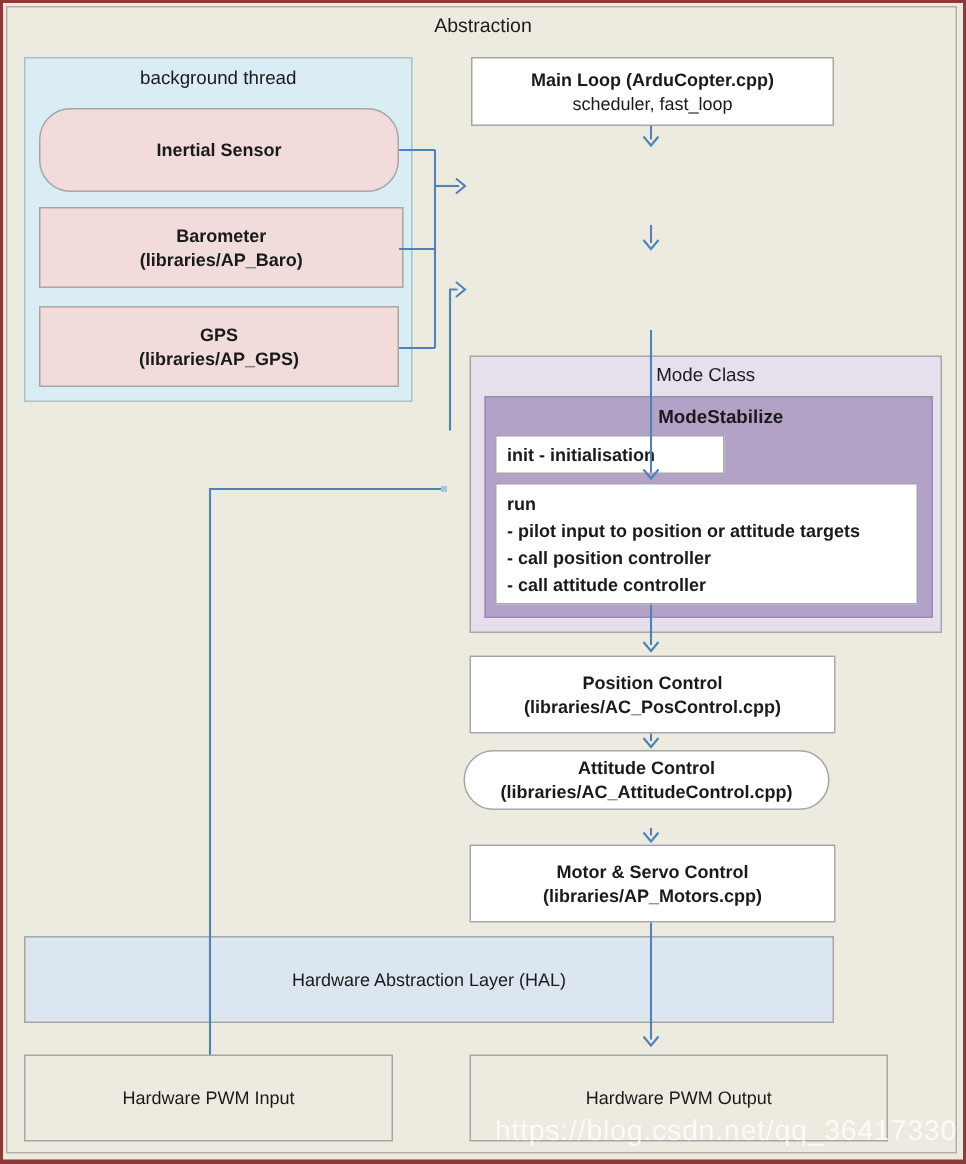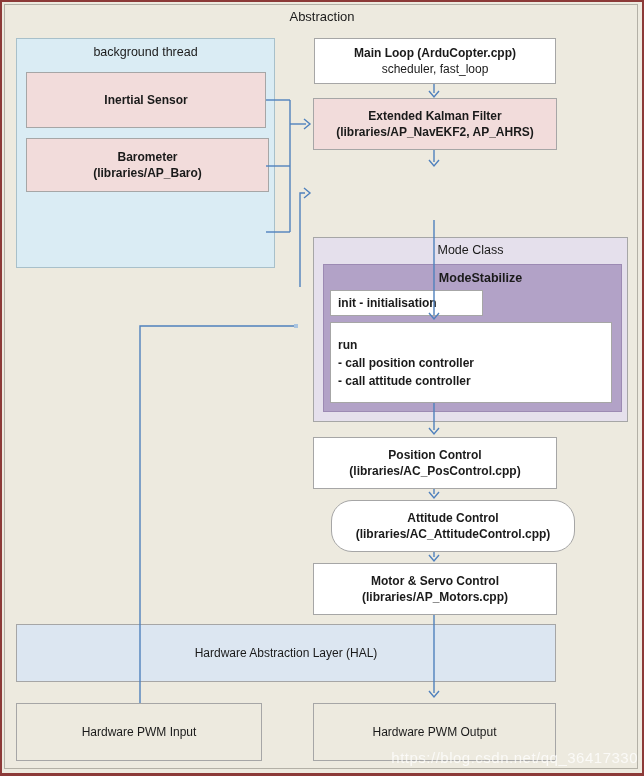--- a/index.html
+++ b/index.html
@@ -14,98 +14,99 @@
   .beige{background:#edeadf;}
   .ltblue{background:#daecf4;border-color:#a8c0ca;}
   .halblue{background:#dce6f1;}
   .lavender{background:#e5e0ec;}
   .purple{background:#b2a2c7;border:1px solid #9c8ab3;}
   .bold{font-weight:bold;}
   .container-label{position:absolute;left:0;right:0;text-align:center;font-size:12.5px;color:#1a1a1a;}
   .page-title{position:absolute;left:0;right:0;top:9px;text-align:center;font-size:13px;color:#1a1a1a;}
   .left-align{align-items:flex-start;text-align:right;}
   svg.connectors{position:absolute;left:0;top:0;z-index:40;pointer-events:none;}
-  .watermark{position:absolute;right:6px;bottom:10px;font-size:15px;letter-spacing:0.5px;color:rgba(255,255,255,0.75);z-index:45;font-family:"Liberation Sans",sans-serif;margin-top:40px;}
+  .watermark{position:absolute;right:6px;bottom:10px;font-size:19px;letter-spacing:0.5px;color:rgba(255,255,255,0.75);z-index:45;font-family:"Liberation Sans",sans-serif;margin-top:40px;}
 </style>
 </head>
 <body>
 
 <div class="frame">
 
   <div class="inner-gray-border abs"></div>
 
   <div class="page-title bold" style="font-weight:normal;">Abstraction</div>
 
   <div class="abs ltblue" style="left:16px;top:38px;width:259px;height:230px;border:1px solid #a8c0ca;">
     <div class="container-label" style="top:6px;">background thread</div>
   </div>
 
-  <div class="abs box pink" style="left:26px;top:72px;width:240px;height:56px;">
+  <div class="abs box pink" style="left:26px;top:72px;width:240px;height:56px;border-radius:21px;">
     <div class="bold">Inertial Sensor</div>
   </div>
 
   <div class="abs box pink" style="left:26px;top:138px;width:243px;height:54px;">
     <div class="bold">Barometer</div>
     <div class="bold">(libraries/AP_Baro)</div>
   </div>
 
+  <div class="abs box pink" style="left:26px;top:204px;width:240px;height:54px;">
+    <div class="bold">GPS</div>
+    <div class="bold">(libraries/AP_GPS)</div>
+  </div>
 
   <div class="abs box white" style="left:314px;top:38px;width:242px;height:46px;">
     <div class="bold">Main Loop (ArduCopter.cpp)</div>
     <div>scheduler, fast_loop</div>
   </div>
 
-  <div class="abs box pink" style="left:313px;top:98px;width:244px;height:52px;">
-    <div class="bold">Extended Kalman Filter</div>
-    <div class="bold">(libraries/AP_NavEKF2, AP_AHRS)</div>
-  </div>
 
 
   <div class="abs lavender" style="left:313px;top:237px;width:315px;height:185px;border:1px solid #a6a6a6;">
     <div class="container-label" style="top:5px;">Mode Class</div>
   </div>
 
   <div class="abs purple" style="left:323px;top:264px;width:299px;height:148px;">
     <div class="container-label bold" style="top:6px;padding-left:16px;">ModeStabilize</div>
   </div>
 
   <div class="abs box white left-align" style="left:330px;top:290px;width:153px;height:26px;padding-left:7px;">
     <div class="bold">init - initialisation</div>
   </div>
 
   <div class="abs box white left-align" style="left:330px;top:322px;width:282px;height:81px;padding-left:7px;justify-content:center;line-height:18px;">
     <div class="bold">run</div>
+    <div class="bold">- pilot input to position or attitude targets</div>
     <div class="bold">- call position controller</div>
     <div class="bold">- call attitude controller</div>
   </div>
 
   <div class="abs box white" style="left:313px;top:437px;width:244px;height:52px;">
     <div class="bold">Position Control</div>
     <div class="bold">(libraries/AC_PosControl.cpp)</div>
   </div>
 
-  <div class="abs box white" style="left:331px;top:500px;width:244px;height:52px;border-radius:21px;">
+  <div class="abs box white" style="left:309px;top:500px;width:244px;height:40px;border-radius:21px;">
     <div class="bold">Attitude Control</div>
     <div class="bold">(libraries/AC_AttitudeControl.cpp)</div>
   </div>
 
   <div class="abs box halblue" style="left:16px;top:624px;width:540px;height:58px;">
     <div>Hardware Abstraction Layer (HAL)</div>
   </div>
 
   <div class="abs box white" style="left:313px;top:563px;width:244px;height:52px;">
     <div class="bold">Motor &amp; Servo Control</div>
     <div class="bold">(libraries/AP_Motors.cpp)</div>
   </div>
 
   <div class="abs box beige" style="left:16px;top:703px;width:246px;height:58px;">
     <div>Hardware PWM Input</div>
   </div>
 
-  <div class="abs box beige" style="left:313px;top:703px;width:243px;height:58px;">
+  <div class="abs box beige" style="left:313px;top:703px;width:279px;height:58px;">
     <div>Hardware PWM Output</div>
   </div>
 
   <svg class="connectors" width="644" height="776" viewBox="0 0 644 776">
     <g stroke="#4f81bd" stroke-width="1.4" fill="none">
 
       <path d="M434 84 V93"></path>   
         <path d="M429 91 L434 97 L439 91"></path>
       <path d="M434 150 V162"></path> 
         <path d="M429 160 L434 166 L439 160"></path>

